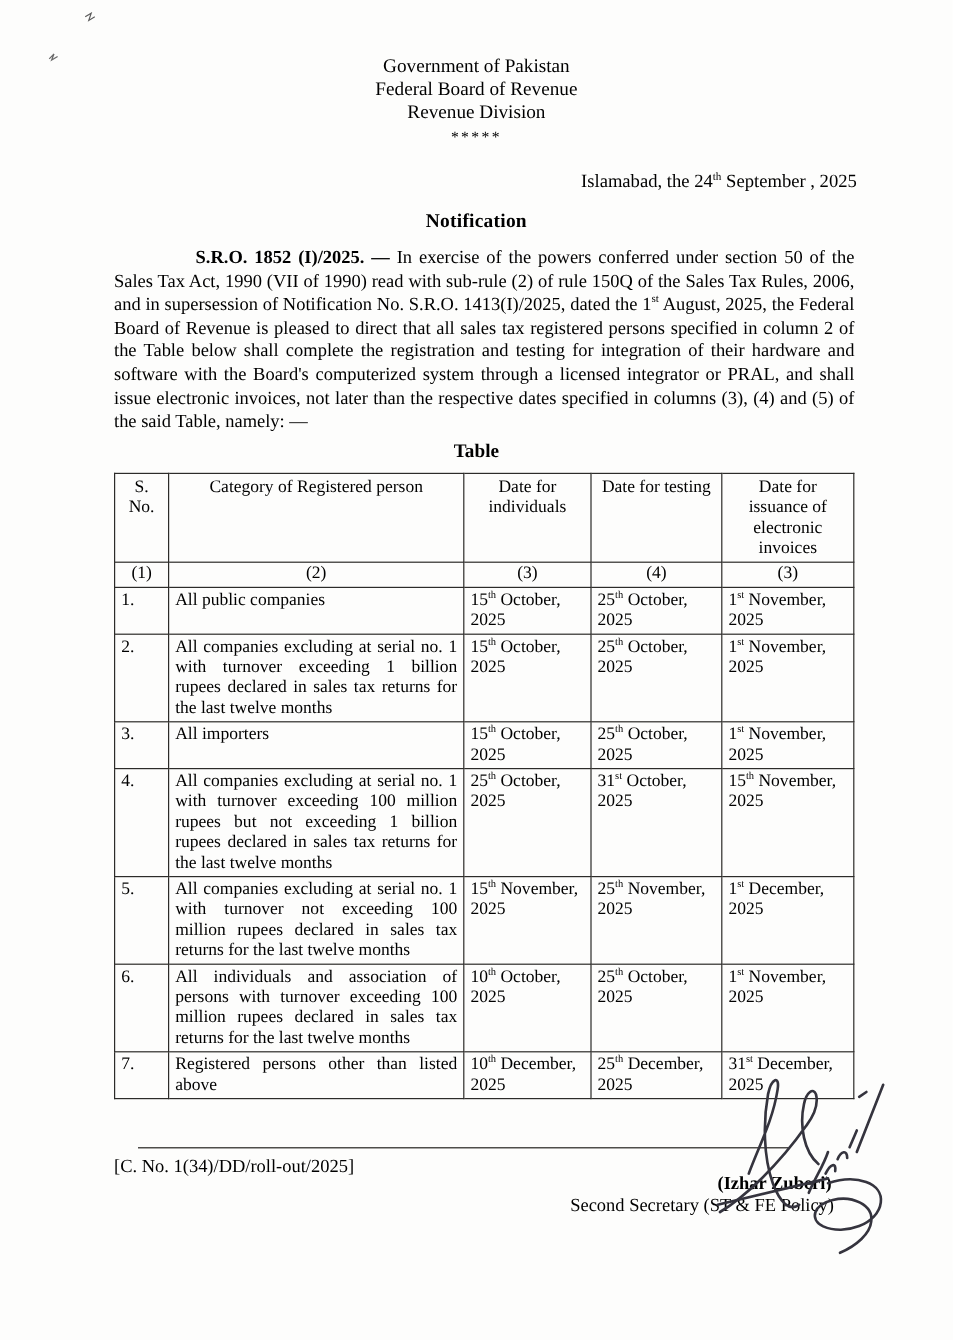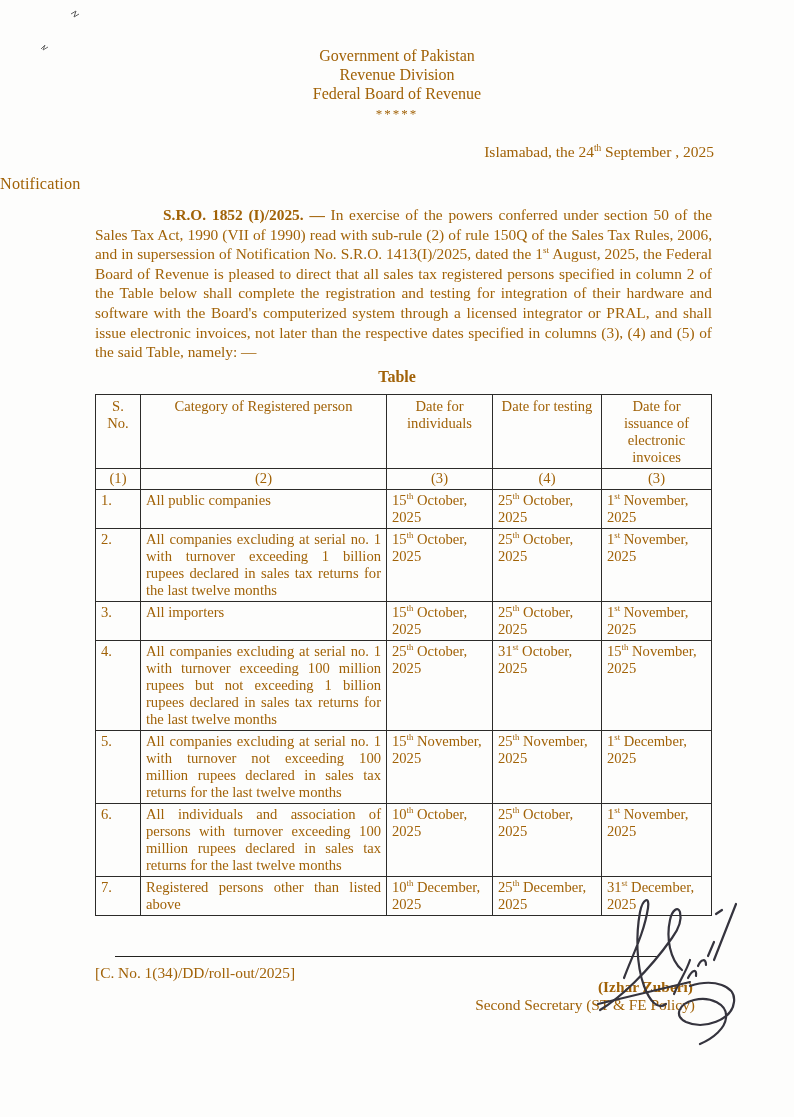--- a/index.html
+++ b/index.html
@@ -1,33 +1,33 @@
 <!DOCTYPE html>
 <html><head>
 <meta charset="utf-8">
 <style>
   * { margin:0; padding:0; box-sizing:border-box; }
   html,body { background:#ffffff; }
   .page {
     position:relative;
     width:794px; height:1117px;
     background:#fdfdfc;
-    color:#a16207;
+    color:#000000;
     font-family:"Liberation Serif","DejaVu Serif",serif;
     overflow:hidden;
   }
   .pen-mark { position:absolute; color:#5a5a5a; }
   .pen-mark svg { display:block; }
 
   .header-block { padding-top:46px; text-align:center; font-size:16px; line-height:19px; }
   .stars { font-size:13px; letter-spacing:2px; margin-top:1px; }
 
   .dateline { text-align:right; padding-right:80px; margin-top:20px; font-size:15.5px; }
 
-  .doc-title { font-weight:normal; font-size:16.2px; margin-top:14px; letter-spacing:0.2px; }
+  .doc-title { text-align:center; font-weight:bold; font-size:16.2px; margin-top:14px; letter-spacing:0.2px; }
 
   .intro {
     margin:11px 82px 0 95px;
     text-align:justify;
     font-size:15.4px;
     line-height:19.6px;
     text-indent:68px;
   }
   .sro-bold { font-weight:bold; }
 
@@ -70,22 +70,22 @@
       </svg>
   </span>
   <span class="pen-mark" style="left:40px; top:43px;">
     <svg width="10" height="9" viewBox="0 0 10 9">
         <path d="M1,6 L5,2 L3,7 L8,4" fill="none" stroke="#6a6a6a" stroke-width="1"></path>
       </svg>
   </span>
 
   <div class="header-block">
     <div>Government of Pakistan</div>
+    <div>Federal Board of Revenue</div>
     <div>Revenue Division</div>
-    <div>Federal Board of Revenue</div>
     <div class="stars">*****</div>
   </div>
 
   <div class="dateline">Islamabad, the  24<sup>th</sup> September , 2025</div>
 
   <div class="doc-title">Notification</div>
 
   <p class="intro"><span class="sro-bold">S.R.O. 1852 (I)/2025. —</span><span> In exercise of the powers conferred under section 50 of the Sales Tax Act, 1990 (VII of 1990)  read with sub-rule (2) of rule 150Q of the Sales Tax Rules, 2006, and in supersession of Notification No. S.R.O. 1413(I)/2025, dated the 1<sup>st</sup> August, 2025, the Federal Board of Revenue is pleased to direct that all sales tax registered persons specified in column 2 of the Table below shall complete the registration and testing for integration of their hardware and software with the Board's computerized system through a licensed integrator or PRAL, and shall issue electronic invoices, not later than the respective dates specified in columns (3), (4) and (5) of the  said Table, namely: —</span></p>
 
   <div class="table-caption">Table</div>

